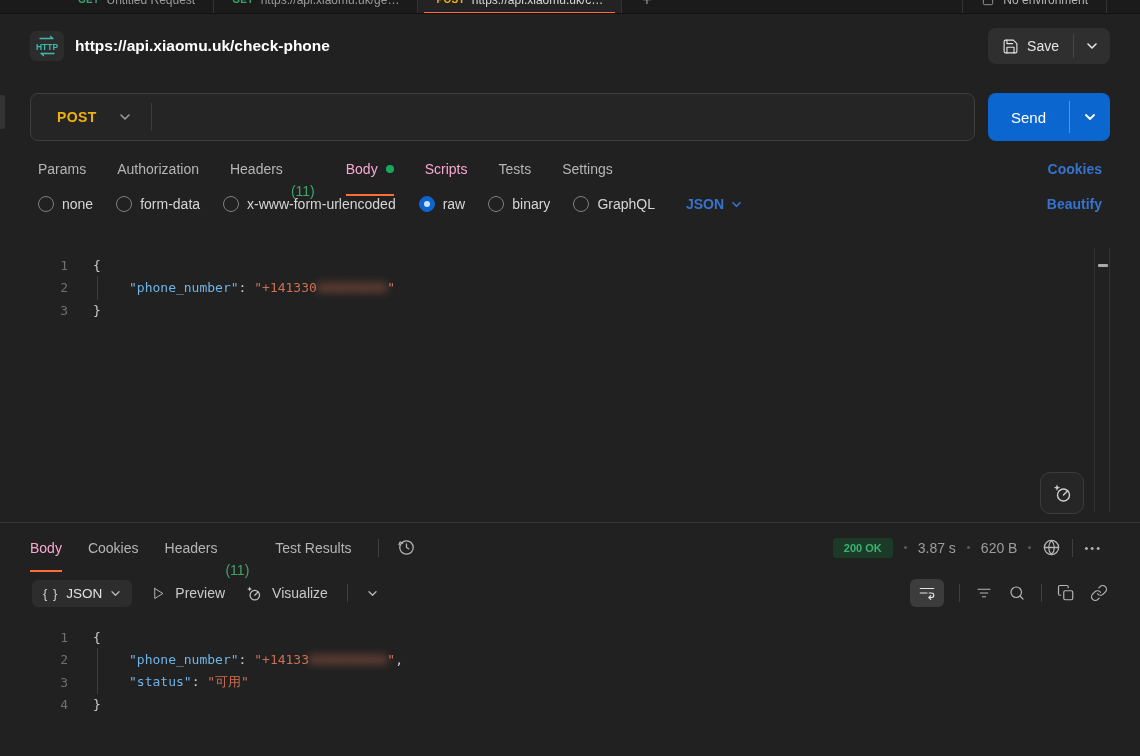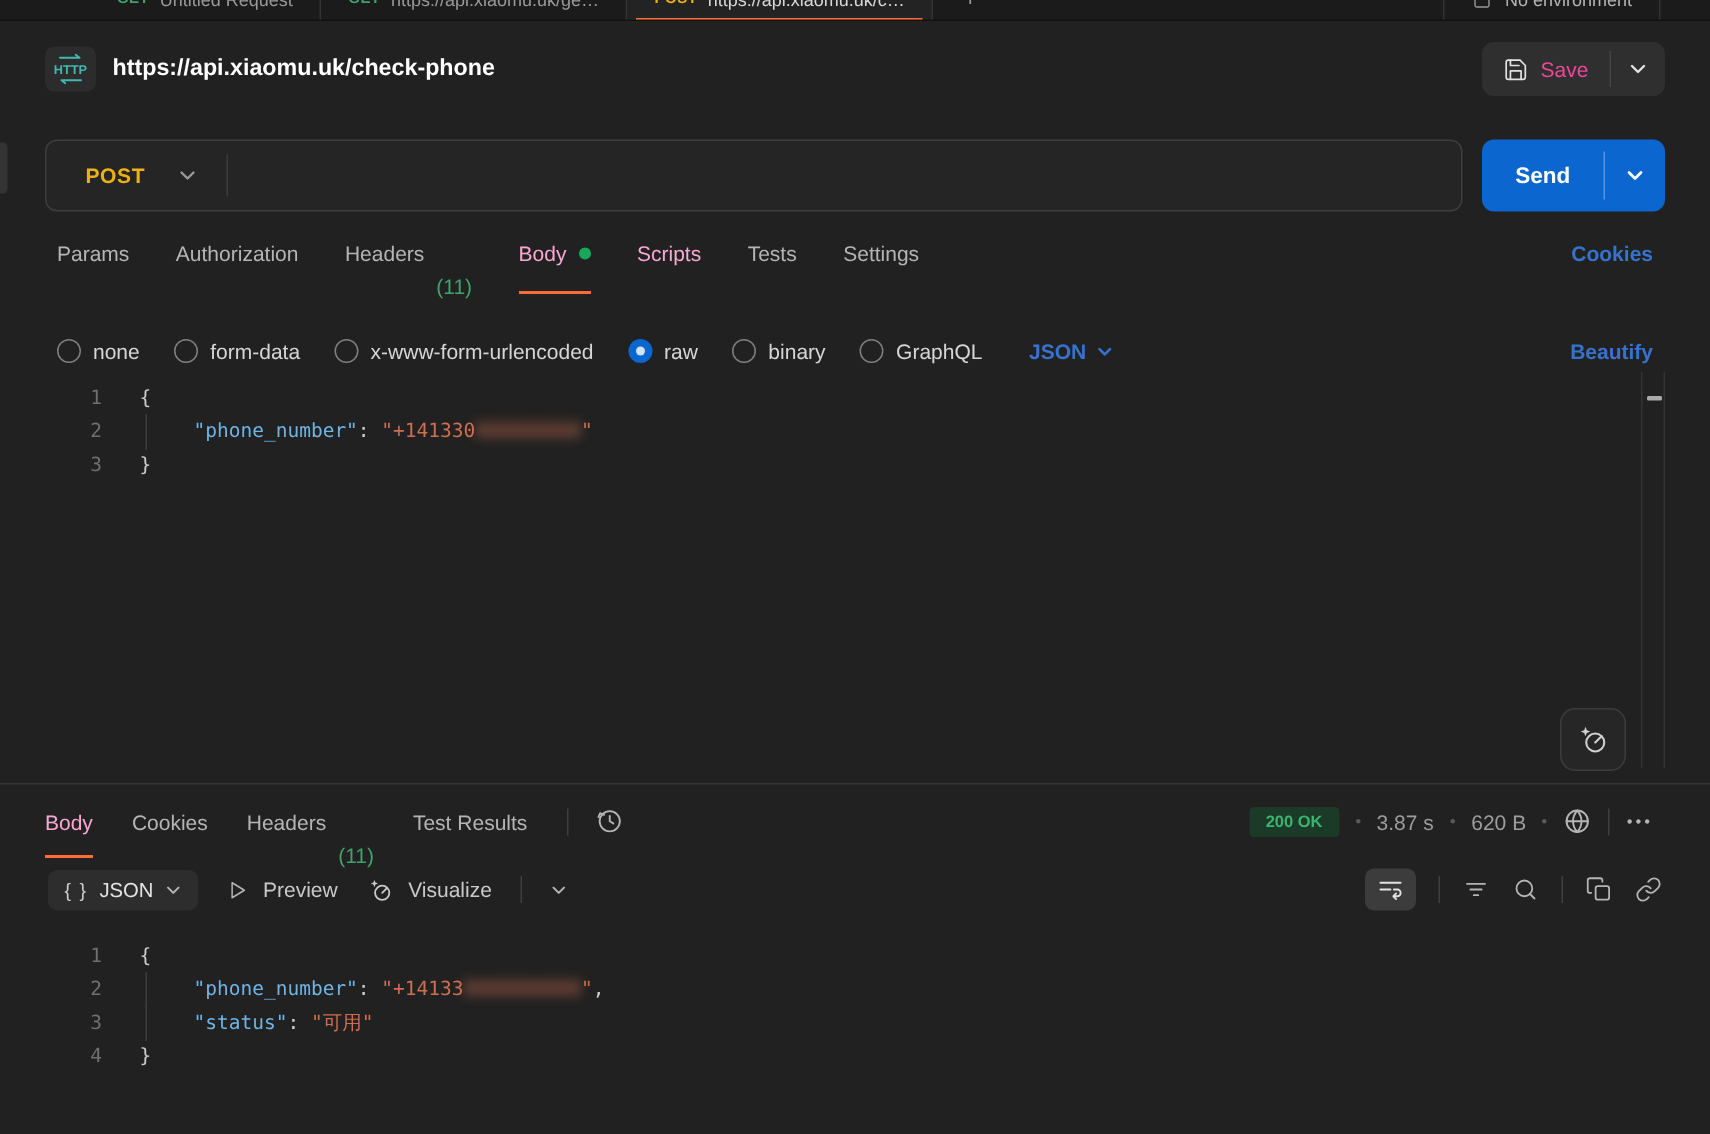--- a/index.html
+++ b/index.html
@@ -22,46 +22,46 @@
   .top-plus { margin-left:12px; color:#9a9a9a; font-size:16px; padding:0 8px; }
   .top-spacer { flex:1; }
   .top-divider { width:1px; height:100%; background:#333; }
   .env-area { display:flex; align-items:center; gap:8px; color:#b5b5b5; font-size:12px; padding:0 18px; }
   .env-end { width:34px; border-left:1px solid #333; height:100%; }
   
   .req-header { height:64px; display:flex; align-items:center; padding:0 30px; }
   .http-badge { width:34px; height:30px; background:#2c2c2c; border-radius:6px; display:flex; align-items:center; justify-content:center; }
   .req-title { margin-left:11px; font-size:15.5px; font-weight:bold; color:#ffffff; }
   .save-group { margin-left:auto; height:36px; display:flex; align-items:stretch; background:#2f2f2f; border-radius:8px; overflow:hidden; }
-  .save-main { display:flex; align-items:center; gap:8px; padding:0 14px; color:#ec4899; font-size:14px; cursor:pointer; }
+  .save-main { display:flex; align-items:center; gap:8px; padding:0 14px; color:#e5e5e5; font-size:14px; cursor:pointer; }
   .vdiv-dark { width:1px; background:#454545; margin:6px 0; }
   .save-caret { width:36px; display:flex; align-items:center; justify-content:center; cursor:pointer; }
   
   .url-row { margin-top:15px; padding:0 30px 0 30px; display:flex; gap:13px; height:48px; }
   .left-sliver { position:absolute; left:0; top:95px; width:5px; height:34px; background:#343434; border-radius:0 3px 3px 0; }
   .url-input { flex:1; background:#252525; border:1px solid #3e3e3e; border-radius:8px; display:flex; align-items:center; }
   .method-label { padding:0 22px 0 26px; font-weight:bold; font-size:14px; letter-spacing:.4px; color:var(--method_post,#edb20f); }
   .method-caret { padding-right:20px; display:flex; align-items:center; }
   .url-divider { width:1px; height:28px; background:#3c3c3c; }
   .url-text { padding-left:21px; font-size:15px; color:#e6e6e6; }
   .url-return { color:#8a8a8a; margin-left:7px; font-size:14px; }
   .send-group { width:122px; display:flex; align-items:stretch; background:var(--send_blue,#0b67cf); border-radius:8px; overflow:hidden; }
-  .send-main { flex:1; display:flex; align-items:center; justify-content:center; color:#fff; font-weight:bold; font-size:15px; cursor:pointer;text-align:center; }
+  .send-main { flex:1; display:flex; align-items:center; justify-content:center; color:#fff; font-weight:normal; font-size:15px; cursor:pointer;text-align:center; }
   .send-div { width:1px; background:rgba(255,255,255,.3); margin:8px 0; }
   .send-caret { width:40px; display:flex; align-items:center; justify-content:center; cursor:pointer; }
   
   .req-tabs { height:55px; display:flex; align-items:stretch; padding:0 38px; gap:31px; }
   .rtab { display:flex; align-items:center; gap:8px; color:#b5b5b5; font-size:14px; cursor:pointer; border-bottom:2px solid transparent; padding-top:2px; }
   .rtab .cnt { color:var(--count_green,#3fa46c);margin-top:44px; }
   .rtab.active { color:#f9a8d4; border-bottom-color:var(--accent_orange,#ff6c37); }
   .rtab.bright { color:#f9a8d4; }
   .green-dot { width:8px; height:8px; border-radius:50%; background:#16a95c; }
   .cookies-link { margin-left:auto; align-self:center; color:var(--link_blue,#3673cf); font-weight:bold; font-size:14px; cursor:pointer; }
   
-  .mode-row { height:46px; display:flex; align-items:flex-end; padding:0 38px; gap:23px; }
+  .mode-row { height:46px; display:flex; align-items:flex-start; padding:0 38px; gap:23px; }
   .radio { display:flex; align-items:center; gap:8px; color:#d6d6d6; font-size:14px; cursor:pointer; }
   .circ { width:16px; height:16px; border-radius:50%; border:1.5px solid #7f7f7f; display:flex; align-items:center; justify-content:center; }
   .radio.sel .circ { border-color:var(--send_blue,#0b67cf); background:var(--send_blue,#0b67cf); }
   .radio.sel .circ::after { content:""; width:6px; height:6px; border-radius:50%; background:#cfe3f7; }
   .lang-select { display:flex; align-items:center; gap:7px; color:var(--link_blue,#3673cf); font-weight:bold; margin-left:8px; cursor:pointer; }
   .beautify-link { margin-left:auto; color:var(--link_blue,#3673cf); font-weight:bold; cursor:pointer; }
   
   .editor { position:relative; height:281px; border-bottom:1px solid #353535; padding-top:12px; font-family:"DejaVu Sans Mono", monospace; font-size:13px; }
   .resp-editor { position:relative; padding-top:12px; font-family:"DejaVu Sans Mono", monospace; font-size:13px; }
   .cline { display:flex; height:22.5px; align-items:center; position:relative; }

